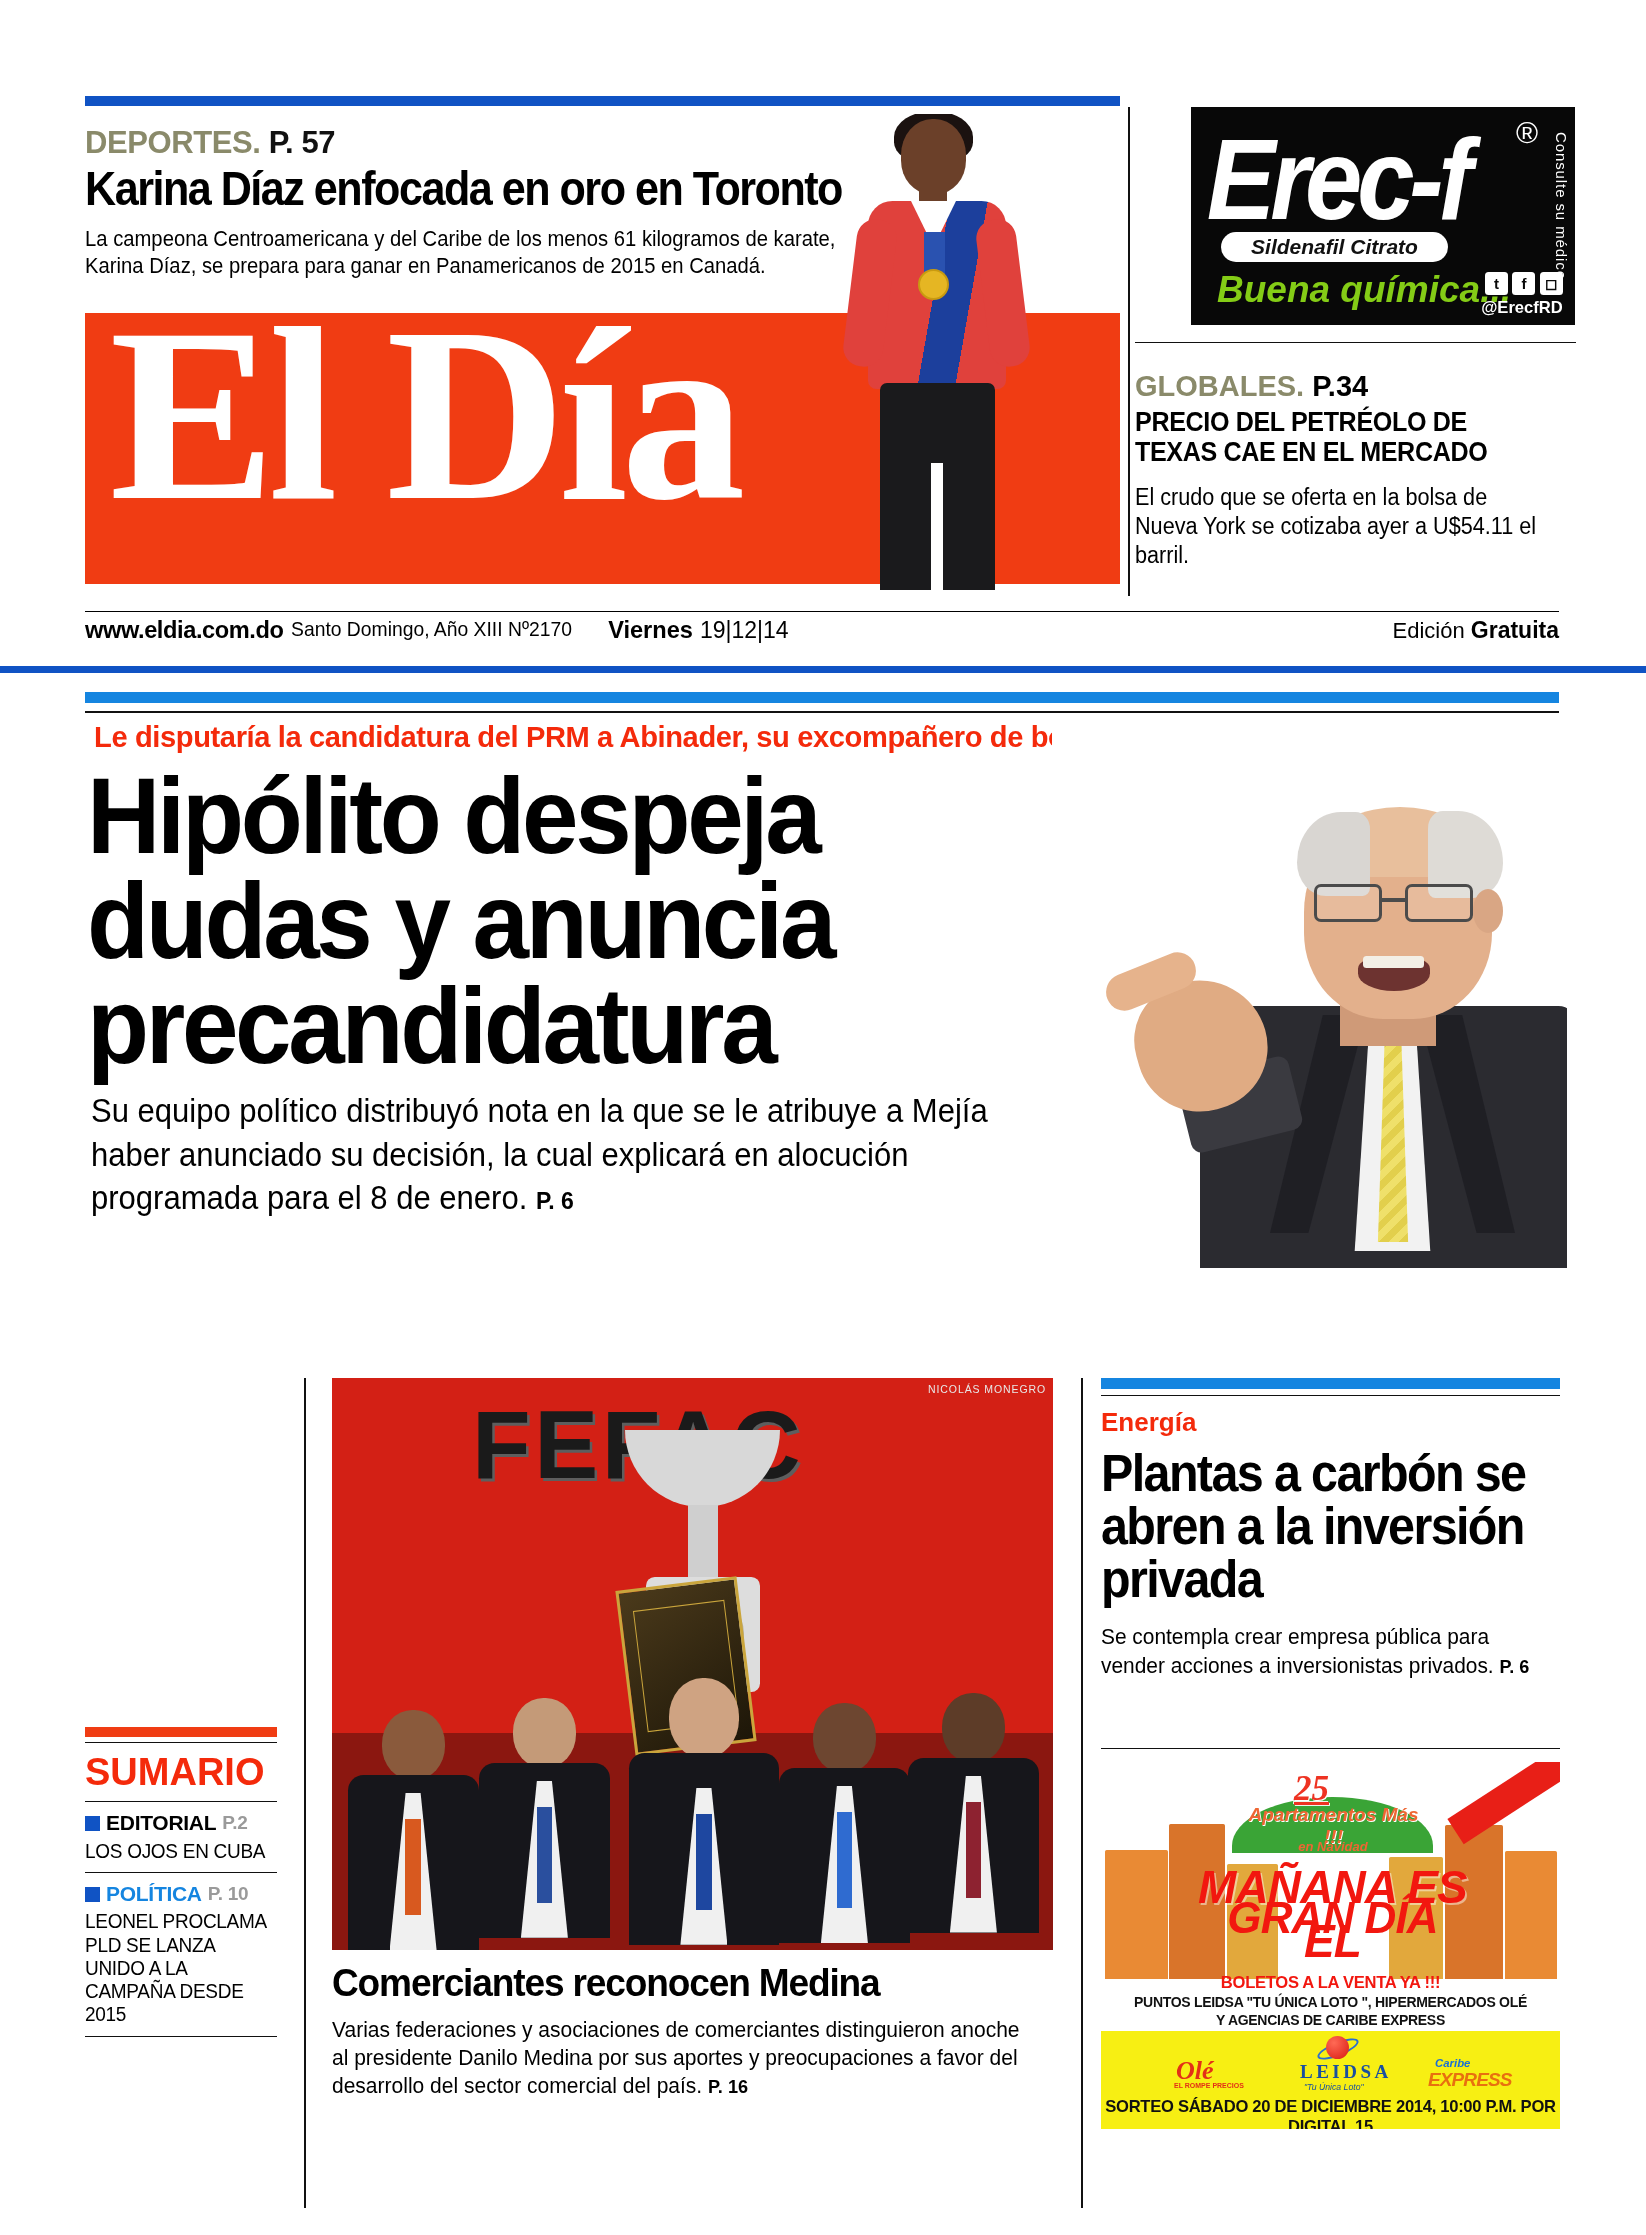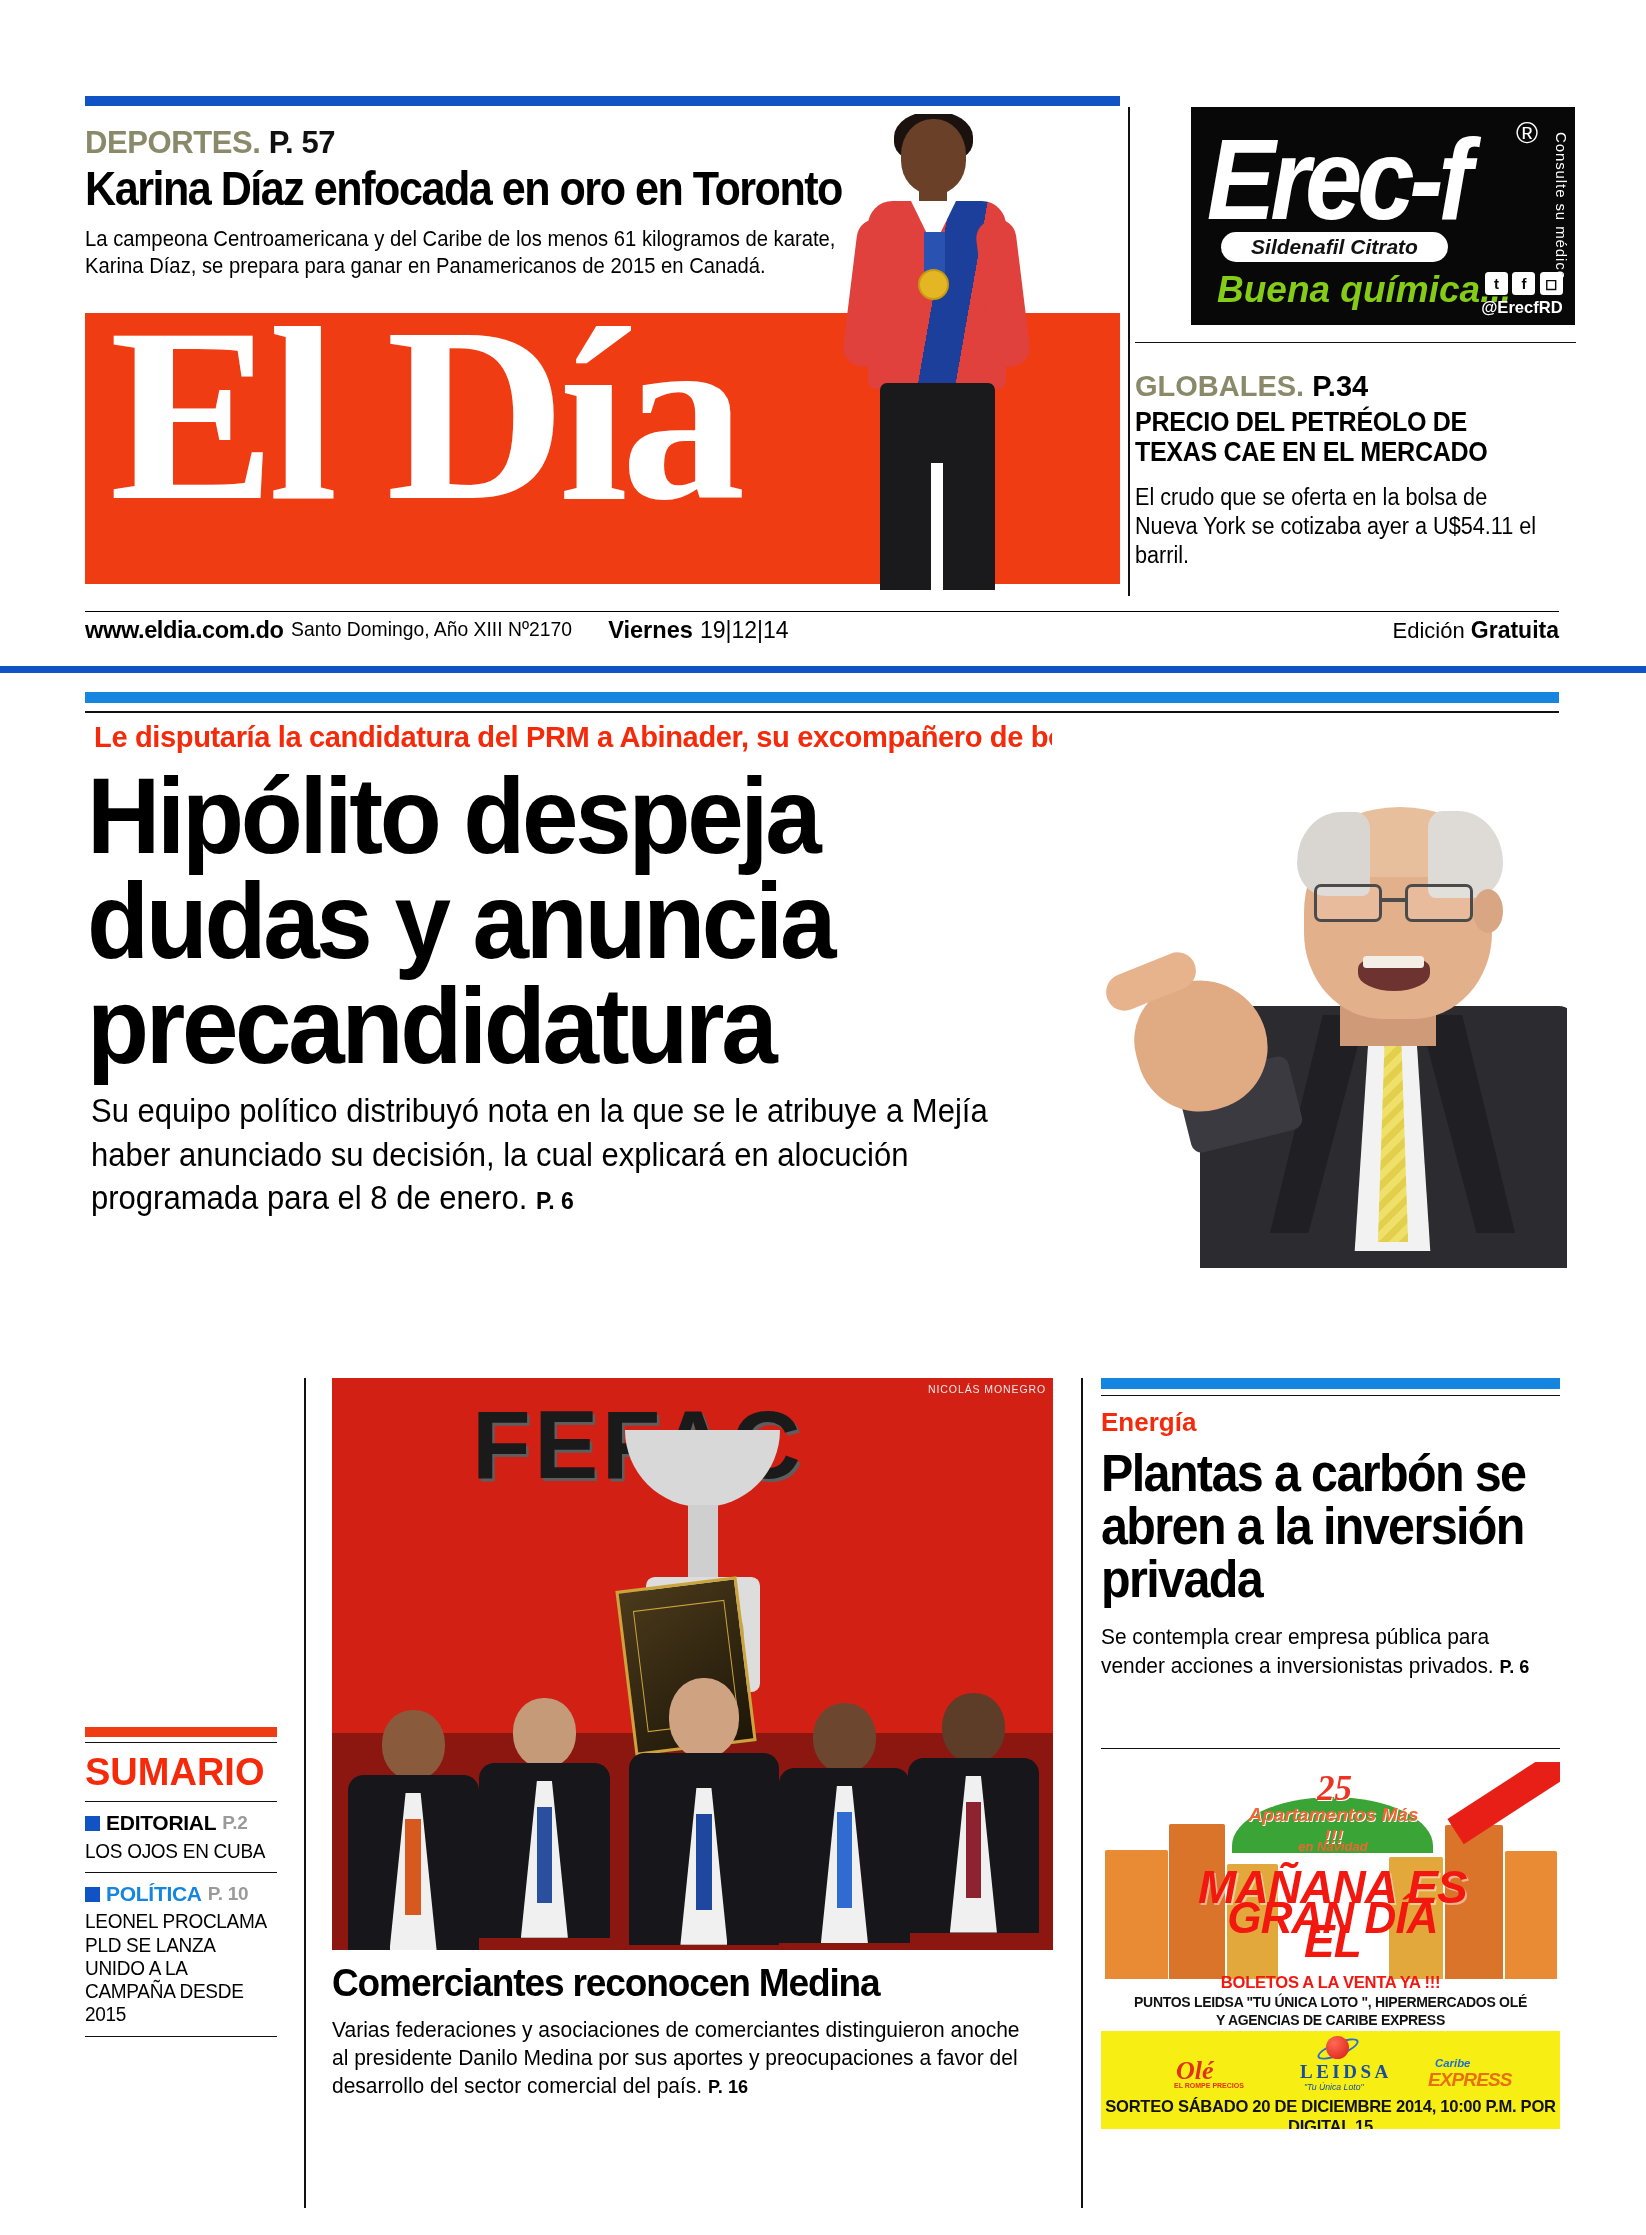--- a/index.html
+++ b/index.html
@@ -240,23 +240,23 @@
              transform:scaleX(0.95); transform-origin:left top; }
   .en-body .pg { font-weight:bold; font-size:19px; }
 
   
   .lotto { position:absolute; left:1101px; top:384px; width:459px; height:367px; background:#fff;
            overflow:hidden; }
   .lot-sky { position:absolute; left:0; top:15.7px; width:459px; height:201px; background:#fff; }
   .bld { position:absolute; bottom:0; border-radius:1.7px 1.7px 0 0; }
   .lot-arc { position:absolute; left:131px; top:35px; width:201px; height:56px;
              background:#3aa436; border-radius:105px 105px 0 0 / 51px 51px 0 0; }
-  .lot-25 { position:absolute; left:216px; top:7px; font-size:35px; font-weight:bold; color:#e32; 
+  .lot-25 { position:absolute; left:193px; top:7px; font-size:35px; font-weight:bold; color:#e32; 
             font-family:"Liberation Serif",serif; font-style:italic;
-            text-shadow:0.9px 0.9px 0 #fff,-0.9px -0.9px 0 #fff; }
+            text-shadow:0.9px 0.9px 0 #fff,-0.9px -0.9px 0 #fff;text-decoration:underline; }
   .lot-apt { position:absolute; left:145px; top:42px; width:175px; text-align:center;
              font-size:19px; font-weight:bold; color:#e63; font-style:italic;
              text-shadow:0.9px 0.9px 0 #fff; }
   .lot-nav { position:absolute; left:171px; top:77px; width:122px; text-align:center;
              font-size:13px; font-weight:bold; color:#e63; font-style:italic; }
   .lot-m1 { position:absolute; left:96px; top:98px; width:271px; text-align:center;
             font-size:46px; font-weight:bold; color:#f2170f; font-style:italic; letter-spacing:-0.9px;
             text-shadow:1.7px 1.7px 0 #fff7; }
   .lot-m2 { position:absolute; left:96px; top:131px; width:271px; text-align:center;
             font-size:44px; font-weight:bold; color:#f2170f; font-style:italic; letter-spacing:-0.9px; }

